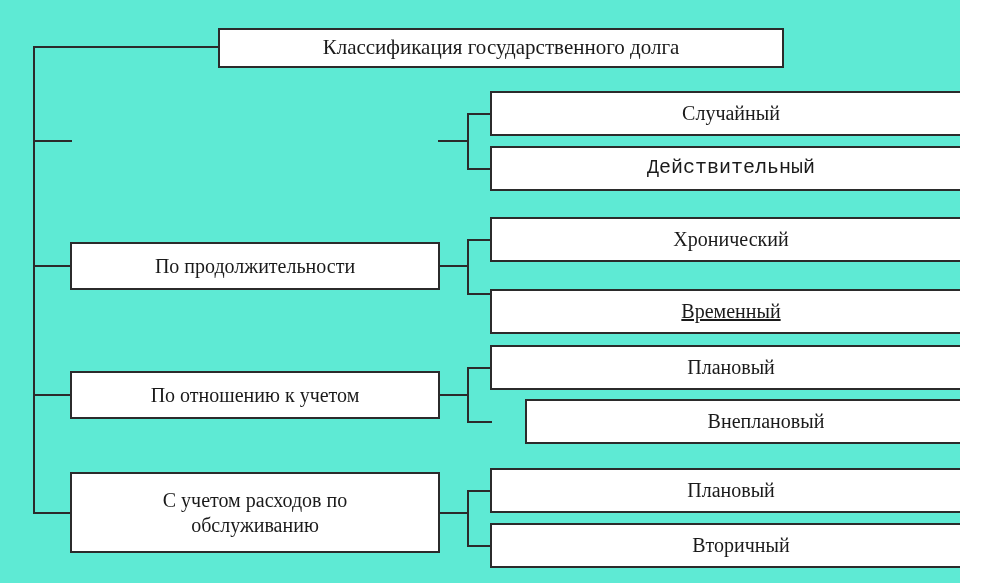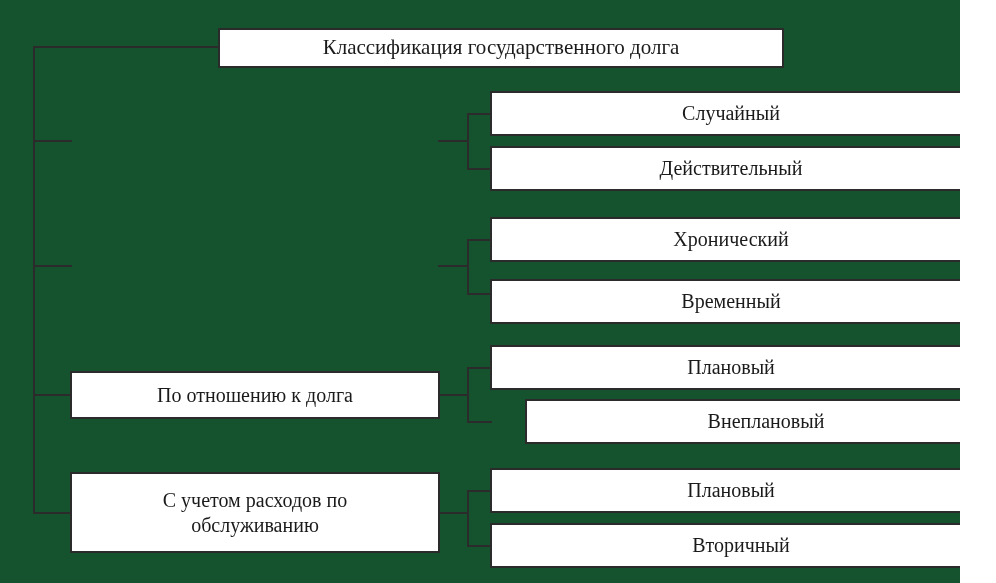--- a/index.html
+++ b/index.html
@@ -9,21 +9,21 @@
     background: #ffffff;
   }
   body {
     font-family: "Liberation Serif", "DejaVu Serif", serif;
     color: #1a1a1a;
   }
   #diagram-root {
     position: relative;
     width: 960px;
     height: 583px;
-    background: #14532d;
+    background: #5eead4;
     overflow: hidden;
   }
   .node-box {
     position: absolute;
     box-sizing: border-box;
     border: 2px solid #2b2b2b;
     background: #ffffff;
     display: flex;
     align-items: center;
     justify-content: center;
@@ -56,23 +56,23 @@
   #cat-2 { top: 371px; height: 48px; }
   #cat-3 { top: 472px; height: 81px; }
   
   .leaf-box {
     left: 490px;
     width: 482px;
     height: 45px;
     font-size: 20px;
   }
   #leaf-0-0 { top: 91px; }
-  #leaf-0-1 { top: 146px; }
+  #leaf-0-1 { top: 146px; font-family: Liberation Mono, monospace; }
   #leaf-1-0 { top: 217px; }
-  #leaf-1-1 { top: 279px; }
+  #leaf-1-1 { top: 289px; text-decoration: underline; }
   #leaf-2-0 { top: 345px; }
   #leaf-2-1 { top: 399px; margin-left: 35px; }
   #leaf-3-0 { top: 468px; }
   #leaf-3-1 { top: 523px; padding-left: 28px; }
 
   
   .conn {
     position: absolute;
     background: #2b2b2b;
     z-index: 1;
@@ -111,22 +111,25 @@
 
   <div class="conn conn-h" style="left:438px; top:512px; width:31px;"></div>
   <div class="conn conn-v" style="left:467px; top:490px; height:56px;"></div>
   <div class="conn conn-h" style="left:467px; top:490px; width:25px;"></div>
   <div class="conn conn-h" style="left:467px; top:545px; width:25px;"></div>
 
   <div class="node-box" id="root-node">
     <span class="node-label">Классификация государственного долга</span>
   </div>
 
+  <div class="node-box cat-box" id="cat-1">
+    <span class="node-label">По продолжительности</span>
+  </div>
   <div class="node-box cat-box" id="cat-2">
-    <span class="node-label">По отношению к долга</span>
+    <span class="node-label">По отношению к учетом</span>
   </div>
   <div class="node-box leaf-box" id="leaf-0-0">
     <span class="node-label">Случайный</span>
   </div>
 
   <div class="node-box cat-box" id="cat-3">
     <span class="node-label">С учетом расходов по
 обслуживанию</span>
   </div>
   <div class="node-box leaf-box" id="leaf-0-1">

